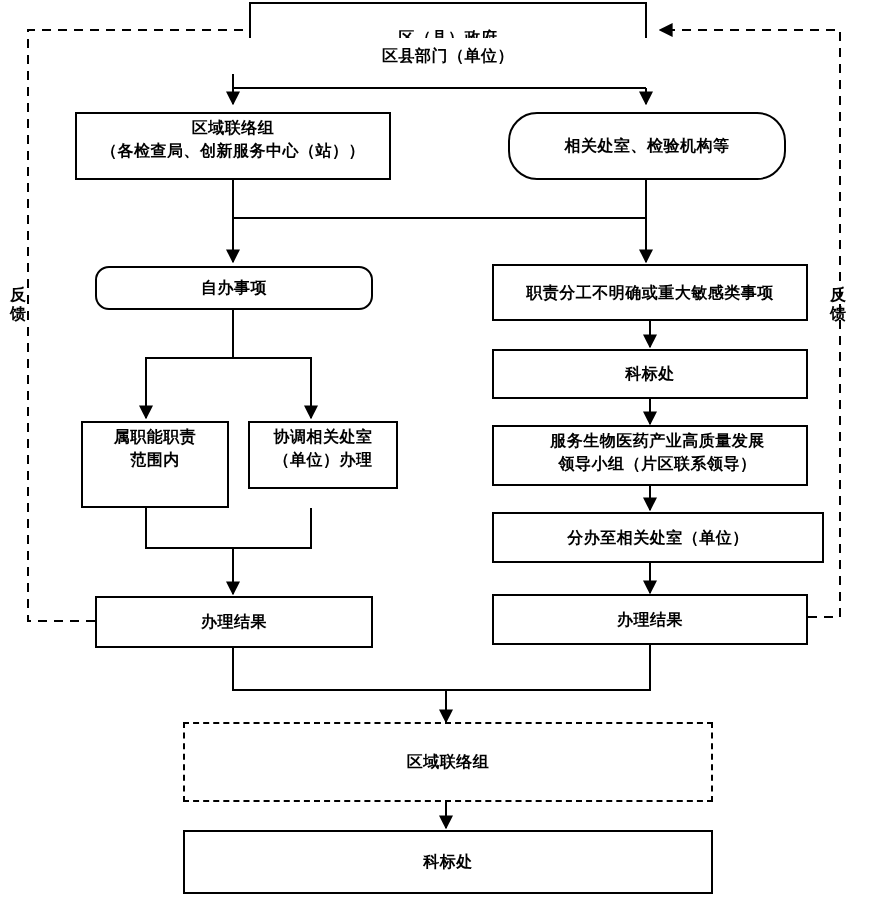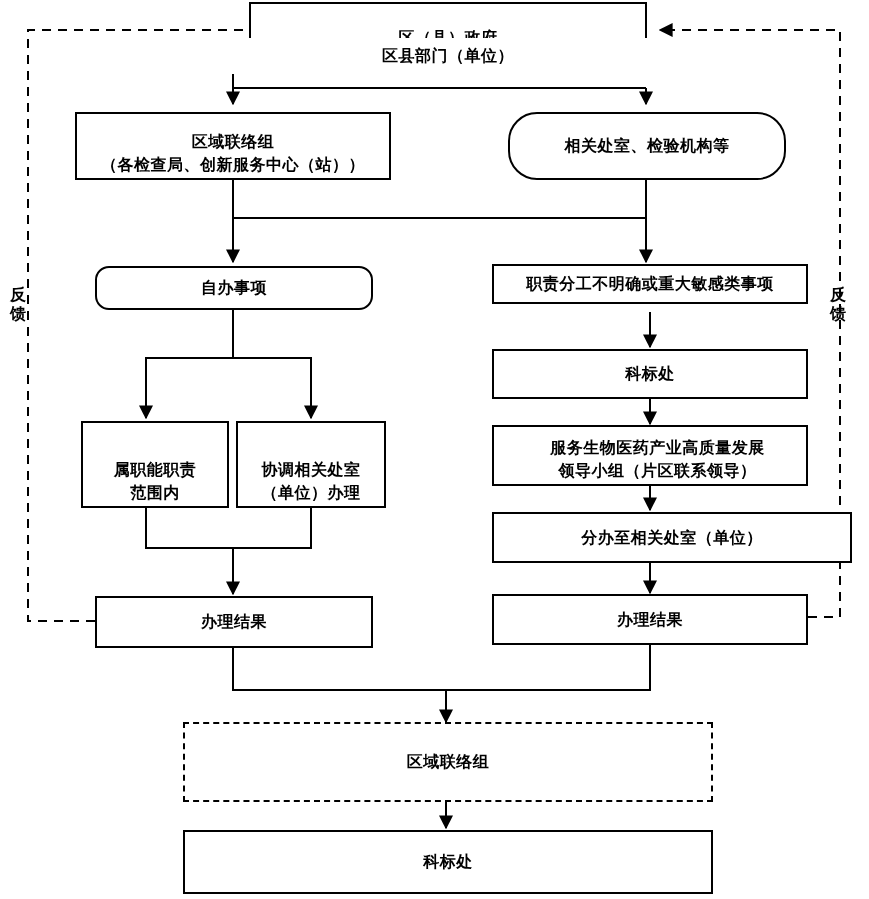--- a/index.html
+++ b/index.html
@@ -18,21 +18,21 @@
     overflow: hidden;
     background: #ffffff;
   }
   .node {
     position: absolute;
     box-sizing: border-box;
     border: 2px solid #000000;
     background: #ffffff;
     display: flex;
     align-items: center;
-    justify-content: flex-end;
+    justify-content: flex-start;
     text-align: center;
     font-weight: bold;
     font-size: 16px;
     line-height: 1.45;
     letter-spacing: 0.5px;
     padding: 2px 6px;
     z-index: 3;
   }
   .node.dashed {
     border-style: dashed;
@@ -121,44 +121,44 @@
   </div>
 
   <div class="node" style="left:508px; top:112px; width:278px; height:68px;border-radius:29px;">
     <span>相关处室、检验机构等</span>
   </div>
 
   <div class="node" style="left:95px; top:266px; width:278px; height:44px;border-radius:14px;">
     <span>自办事项</span>
   </div>
 
-  <div class="node" style="left:492px; top:264px; width:316px; height:40px;">
+  <div class="node" style="left:492px; top:264px; width:316px; height:57px;">
     <span>职责分工不明确或重大敏感类事项</span>
   </div>
 
   <div class="node" style="left:81px; top:421px; width:148px; height:87px; flex-direction:column;">
     <span>属职能职责</span>
     <span>范围内</span>
   </div>
 
-  <div class="node" style="left:236px; top:421px; width:150px; height:87px; flex-direction:column;">
+  <div class="node" style="left:248px; top:421px; width:150px; height:68px; flex-direction:column;">
     <span>协调相关处室</span>
     <span>（单位）办理</span>
   </div>
 
   <div class="node" style="left:492px; top:349px; width:316px; height:50px;">
     <span>科标处</span>
   </div>
 
   <div class="node" style="left:492px; top:425px; width:316px; height:61px; flex-direction:column;padding-left:21px;">
     <span>服务生物医药产业高质量发展</span>
     <span>领导小组（片区联系领导）</span>
   </div>
 
-  <div class="node" style="left:492px; top:512px; width:360px; height:51px;">
+  <div class="node" style="left:492px; top:512px; width:332px; height:51px;">
     <span>分办至相关处室（单位）</span>
   </div>
 
   <div class="node" style="left:95px; top:596px; width:278px; height:52px;">
     <span>办理结果</span>
   </div>
 
   <div class="node" style="left:492px; top:594px; width:316px; height:51px;">
     <span>办理结果</span>
   </div>

